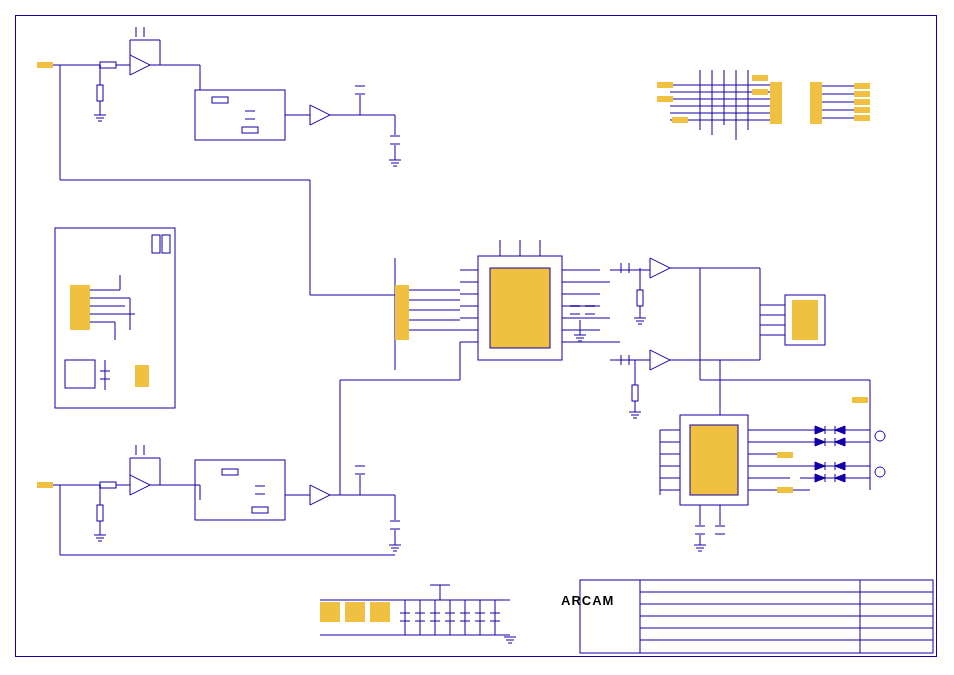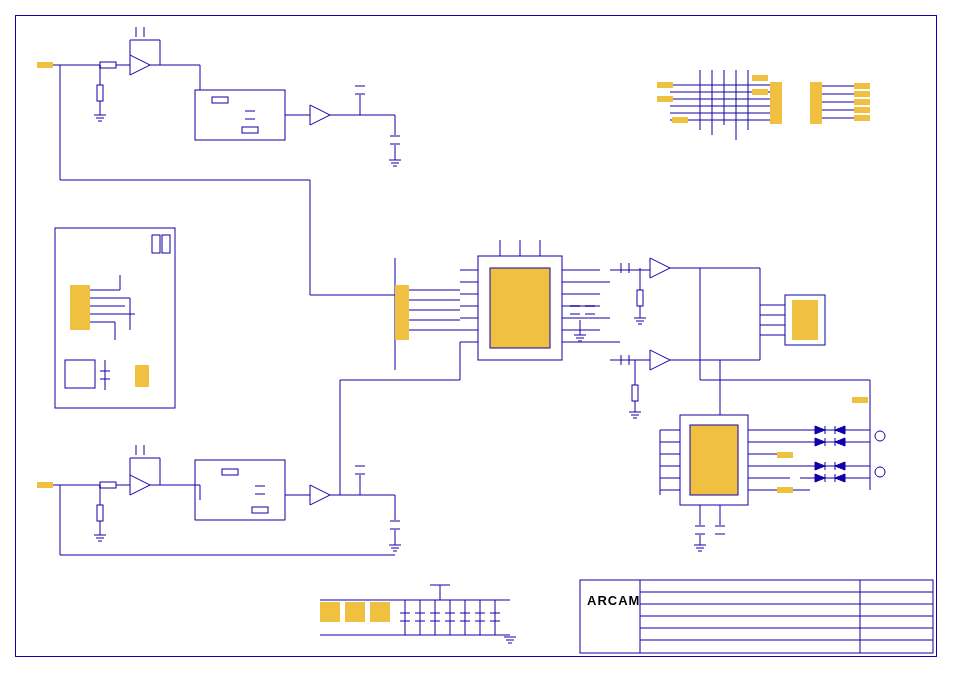--- a/index.html
+++ b/index.html
@@ -394,14 +394,14 @@
       <line x1="640" y1="580" x2="640" y2="653" stroke="#1200a8"></line>
       <line x1="860" y1="580" x2="860" y2="653" stroke="#1200a8"></line>
       <line x1="640" y1="592" x2="933" y2="592" stroke="#1200a8"></line>
       <line x1="640" y1="604" x2="933" y2="604" stroke="#1200a8"></line>
       <line x1="640" y1="616" x2="933" y2="616" stroke="#1200a8"></line>
       <line x1="640" y1="628" x2="933" y2="628" stroke="#1200a8"></line>
       <line x1="640" y1="640" x2="933" y2="640" stroke="#1200a8"></line>
     </g>
   </svg>
 
-  <div class="logo" style="left:587px; top:593px;text-align:right;">ARCAM</div>
+  <div class="logo" style="left:561px; top:593px;text-align:right;">ARCAM</div>
 </div>
 
 </body></html>

